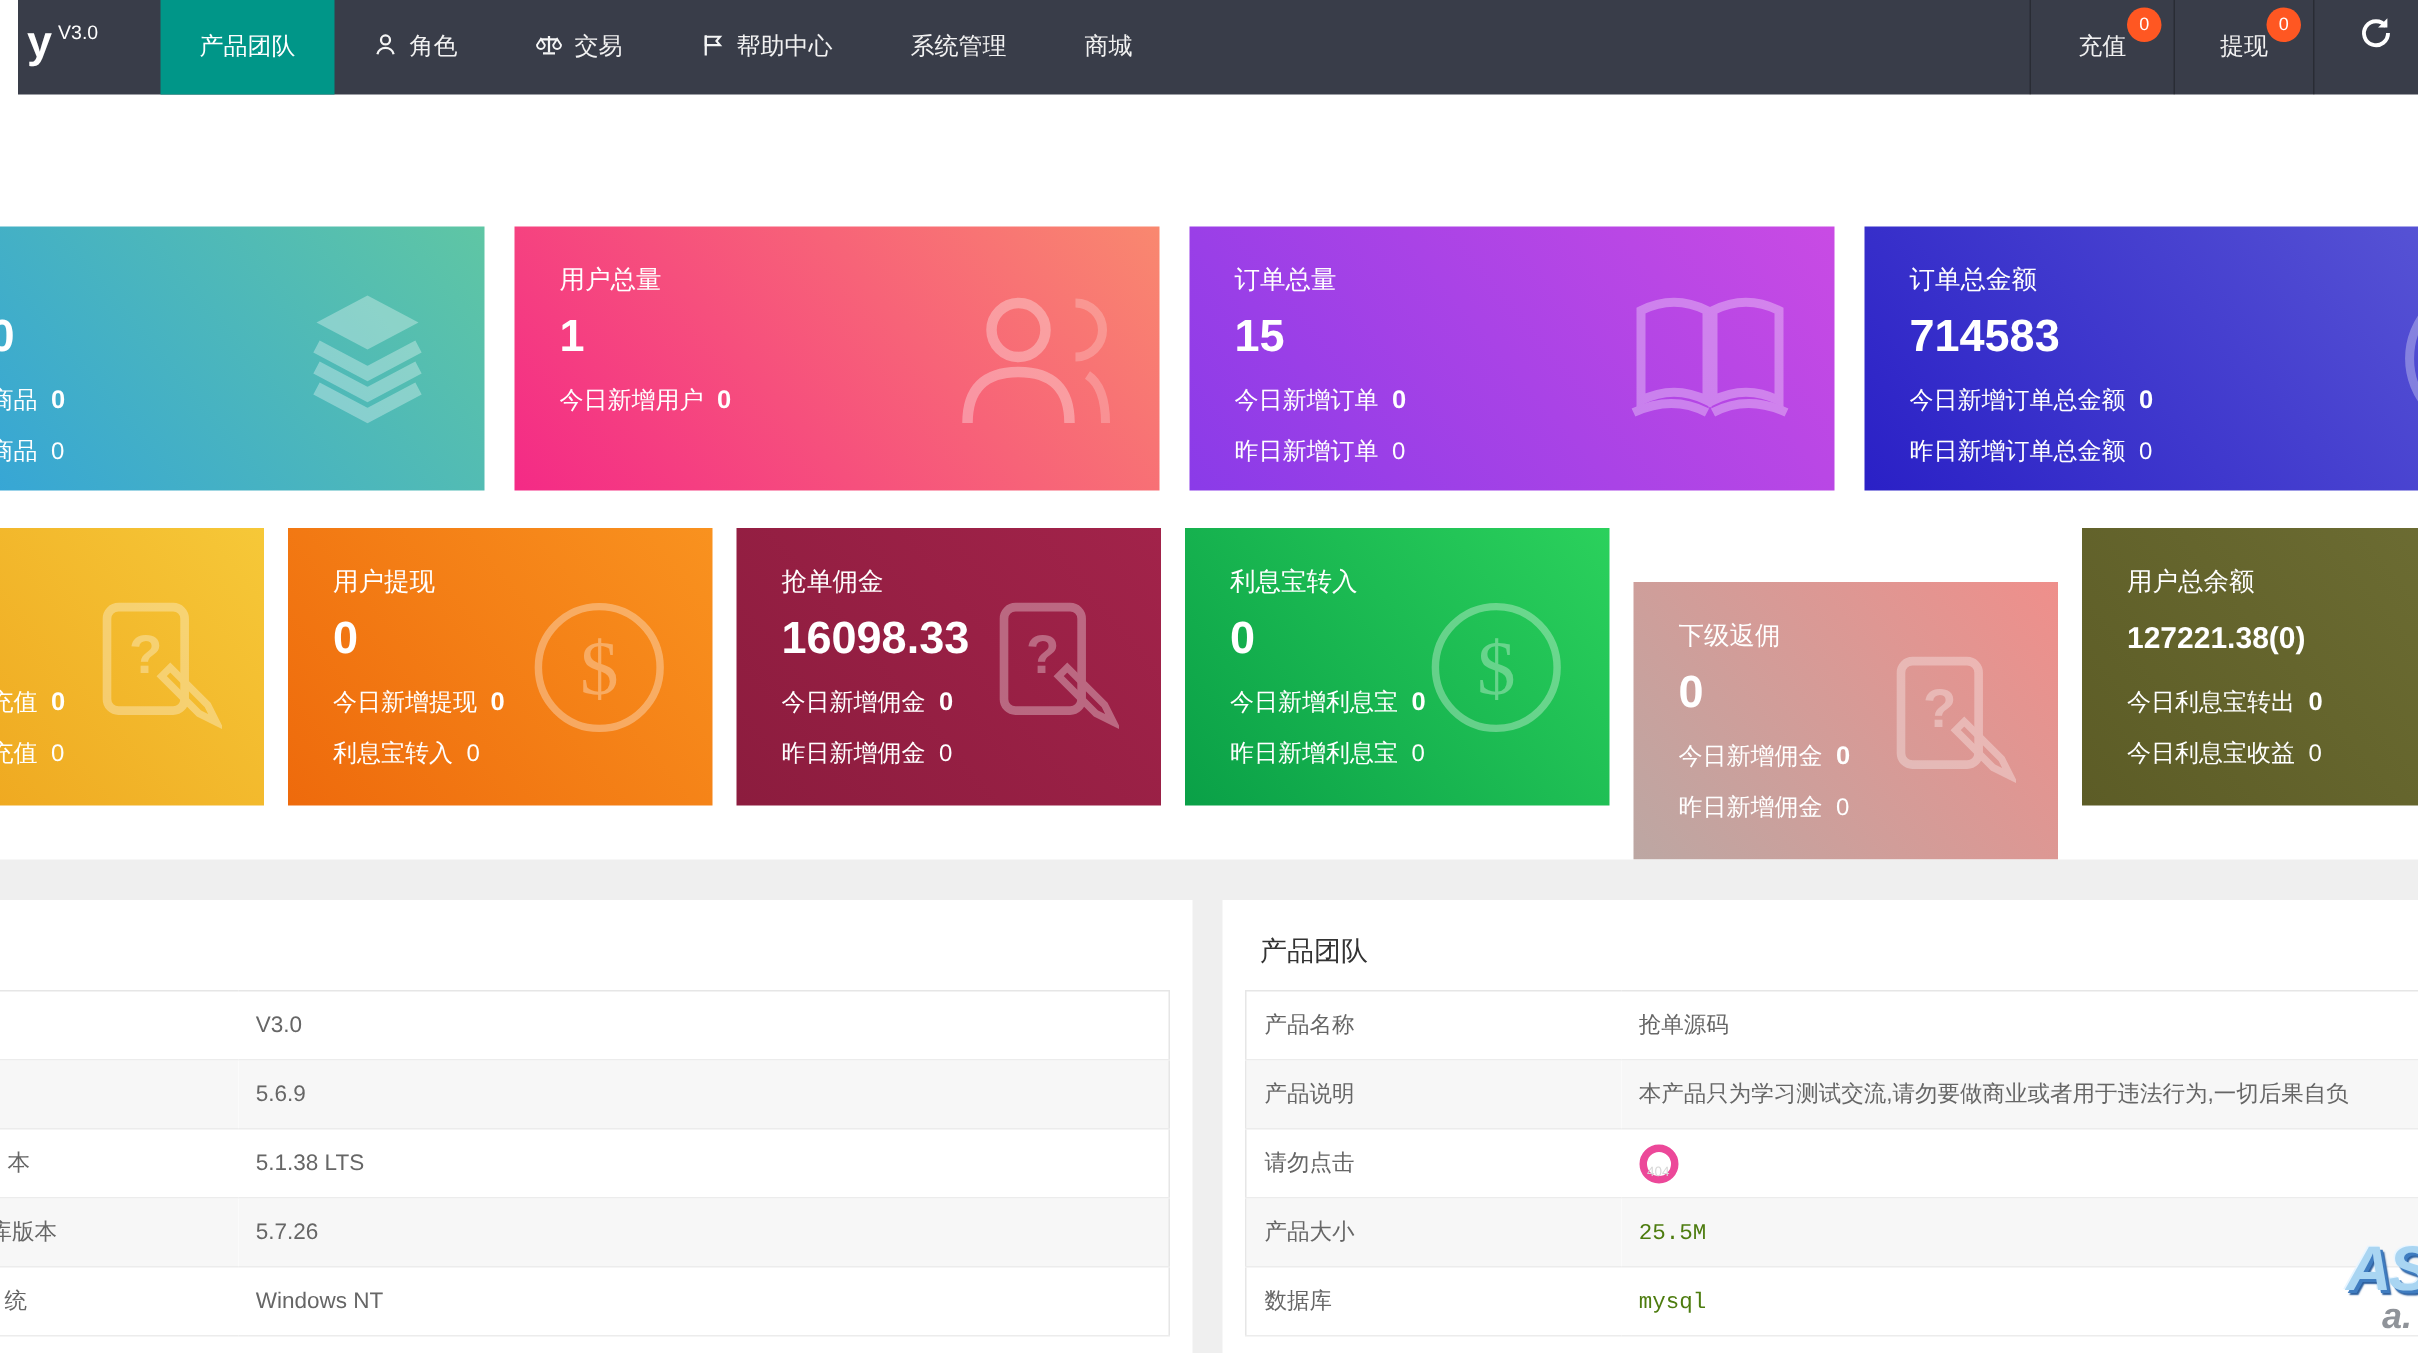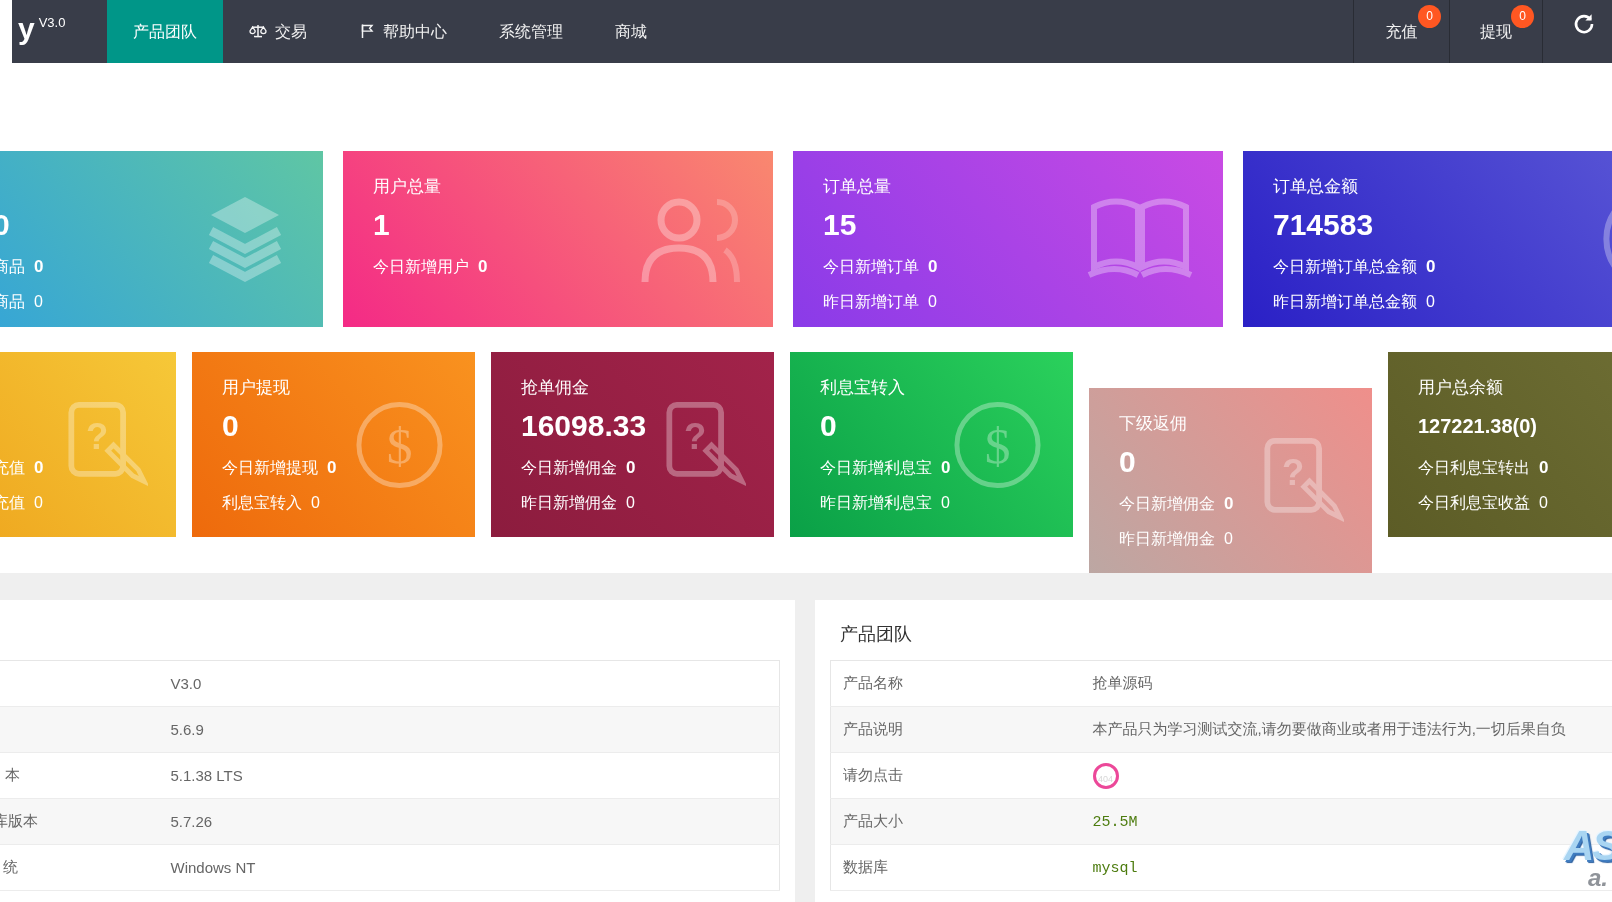--- a/index.html
+++ b/index.html
@@ -45,40 +45,48 @@
   .panel-right { left:815px; }
   .panel-title { padding:22px 25px 0 25px; font-size:18px; color:#333; height:60px; }
   .info-tbl { position:absolute; top:60px; left:15px; width:calc(100% - 30px); border-collapse:collapse; background:#fff; border:1px solid #e6e6e6; font-size:15px; color:#666; table-layout:fixed; }
   .info-tbl td { height:46px; border-bottom:1px solid #ececec; padding-left:12px; overflow:hidden; white-space:nowrap; }
   .info-tbl td.lbl { width:250px; }
   .info-tbl tr:nth-child(even) td { background:#f7f7f7; }
   .ml84 { margin-left:84px; display:inline-block; }
   .ml72 { margin-left:72px; display:inline-block; }
   .ml82 { margin-left:82px; display:inline-block; }
   .lnk { color:#4d7c0f; text-decoration:none; cursor:pointer;font-family:Liberation Mono, monospace; }
-  .badge-404 { display:inline-block; width:26px; height:26px; border:3px solid #ec4899; border-radius:50%; color:#d8d8d8; font-size:9px; line-height:26px; text-align:center; cursor:pointer; }
+  .badge-404 { display:inline-block; width:26px; height:26px; border:5px solid #ec4899; border-radius:50%; color:#d8d8d8; font-size:9px; line-height:26px; text-align:center; cursor:pointer; }
 
   
   .wm { position:absolute; z-index:60; font-style:italic; font-weight:bold; pointer-events:none; white-space:nowrap; }
   .wm-as { left:1564px; top:822px; font-size:42px; color:#a9d5f2; letter-spacing:-2px;
            text-shadow:2px 2px 0 #3f7cc0, 3px 3px 1px #2c5f9e, -1px -1px 0 #e8f5ff; }
   .wm-a  { left:1588px; top:864px; font-size:24px; color:#8f9399; }
 
   svg { display:block; }
   .nicon svg, .refresh-wrap svg { display:inline-block; }
 </style>
 </head>
 <body>
 
 <div class="navbar">
   <div class="logo">
     <span class="logo-txt">y</span><span class="ver">V3.0</span>
   </div>
   <div class="nav-left">
     <div class="nav-item active"><span>产品团队</span></div>
+    <div class="nav-item">
+      <span class="nicon">
+        <svg width="16" height="16" viewBox="0 0 16 16">
+            <circle cx="8" cy="4.6" r="3" fill="none" stroke="#fff" stroke-width="1.5"></circle>
+            <path d="M2.6 14.2 a5.5 5.3 0 0 1 10.8 0" fill="none" stroke="#fff" stroke-width="1.5"></path>
+          </svg>
+      </span><span>角色</span>
+    </div>
     <div class="nav-item">
       <span class="nicon">
         <svg width="18" height="16" viewBox="0 0 18 16">
             <path d="M9 2 v11" stroke="#fff" stroke-width="1.5" fill="none"></path>
             <path d="M5 13.6 h8" stroke="#fff" stroke-width="1.5"></path>
             <path d="M3.2 4.2 h11.6" stroke="#fff" stroke-width="1.5"></path>
             <path d="M1 8 a2.6 2.6 0 0 0 5.2 0 l-2.6 -4 z" fill="none" stroke="#fff" stroke-width="1.3"></path>
             <path d="M11.8 8 a2.6 2.6 0 0 0 5.2 0 l-2.6 -4 z" fill="none" stroke="#fff" stroke-width="1.3"></path>
           </svg>
       </span><span>交易</span>

